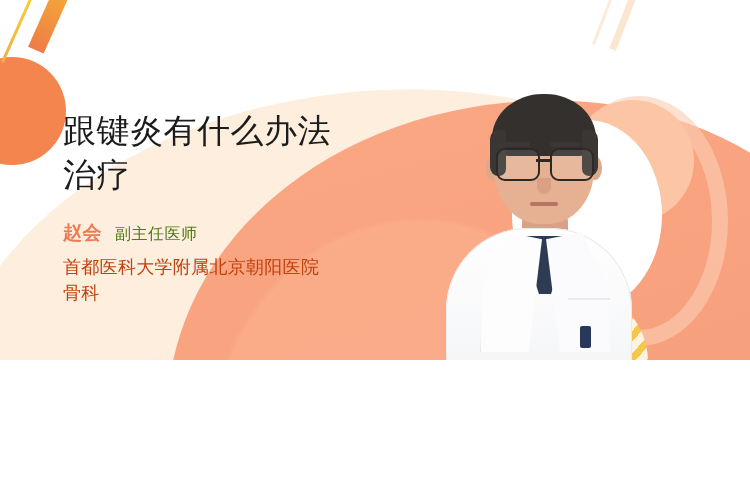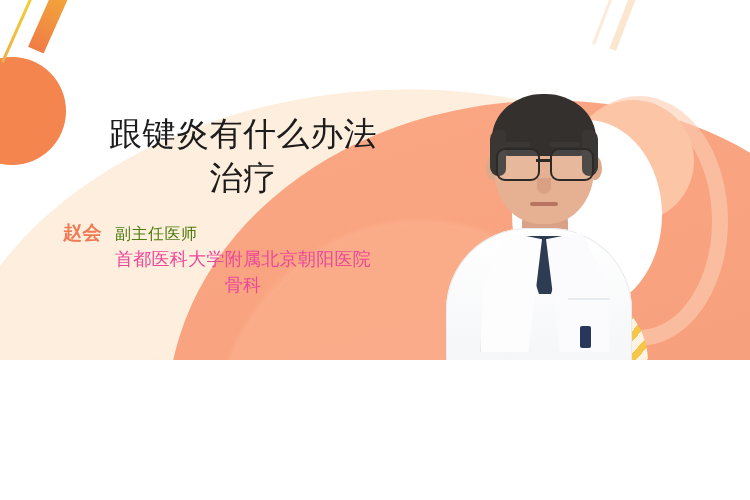--- a/index.html
+++ b/index.html
@@ -6,22 +6,21 @@
     margin: 0;
     padding: 0;
     background: #ffffff;
   }
   #card {
     position: relative;
     width: 750px;
     height: 360px;
     overflow: hidden;
     background: #ffffff;
-    font-family: Liberation Sans, sans-serif;
-    text-align: center;
+    font-family: Liberation Mono, monospace;
   }
 
   
   .bg-layer {
     position: absolute;
     inset: 0;
     overflow: hidden;
   }
 
   
@@ -378,23 +377,24 @@
     color: #ef7b55;
     letter-spacing: .5px;
   }
   .doc-title {
     font-size: 16px;
     font-weight: 400;
     color: #4d7c0f;
     letter-spacing: .5px;
   }
   .doc-affil {
+    margin-top: 9px;
     font-size: 18px;
     line-height: 1.47;
-    color: #ec4899;
+    color: #c2410c;
     letter-spacing: .3px;
     white-space: pre-line;
   }
 </style>
 </head>
 <body>
 
 <div id="card">
 
   <div class="bg-layer">

